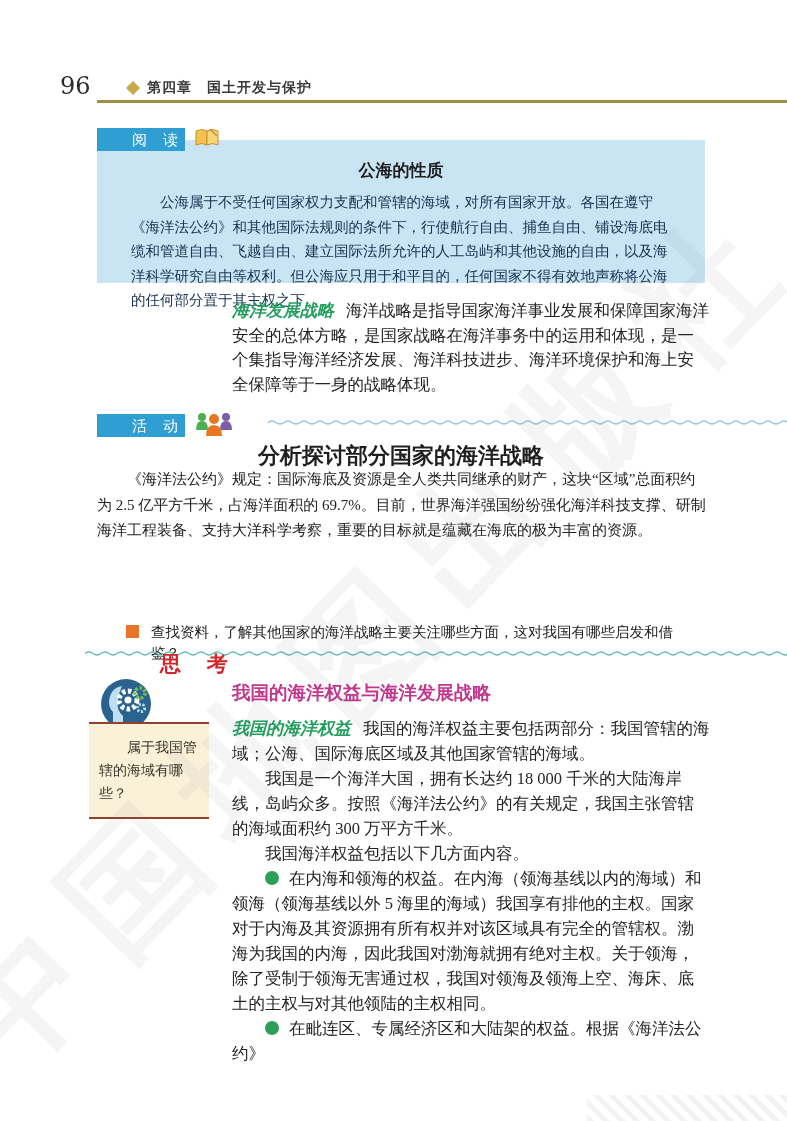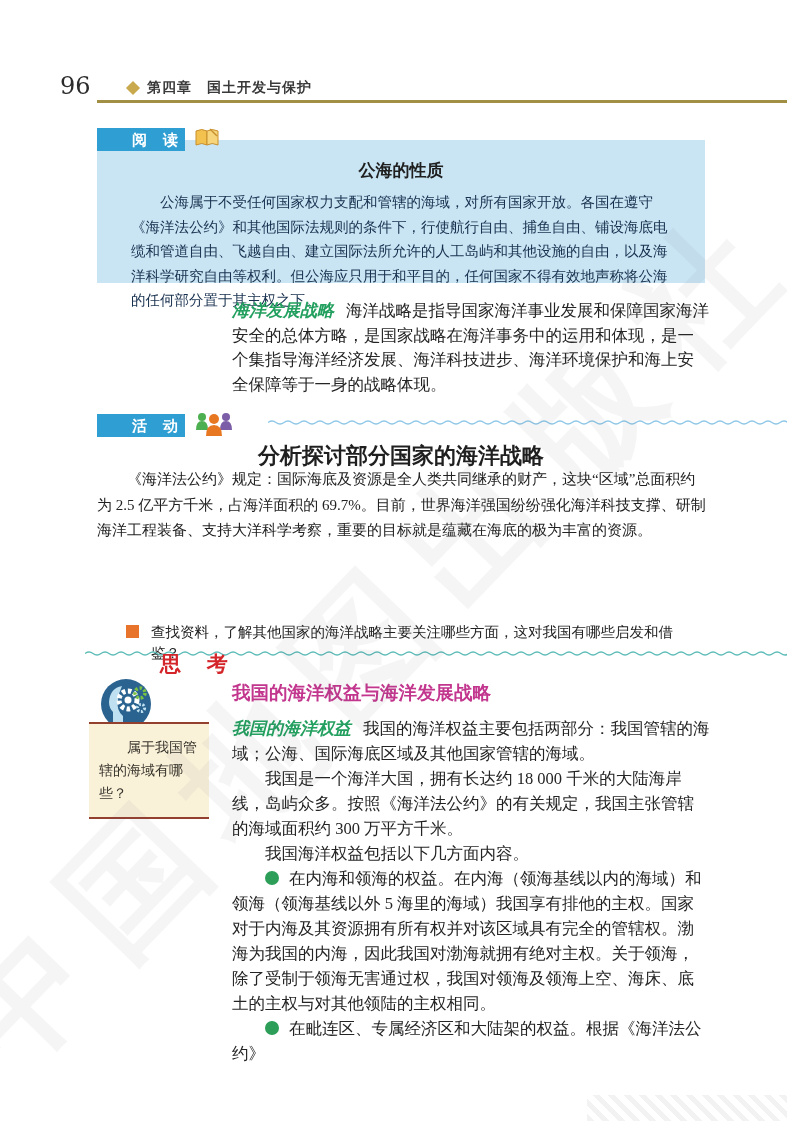--- a/index.html
+++ b/index.html
@@ -12,21 +12,21 @@
   
   .page-num { position:absolute; left:60px; top:72px; font-family:"DejaVu Serif", serif; font-size:24px; color:#2b2b2b; }
   .chapter-row { position:absolute; left:128px; top:79px; display:flex; align-items:center; gap:9px; }
   .diamond { width:10px; height:10px; background:#c9a94e; transform:rotate(45deg); }
   .chapter-title { font-family:"Liberation Sans", sans-serif; font-weight:bold; font-size:14px; color:#3a3a3a; letter-spacing:1px; }
   .gold-line { position:absolute; left:97px; right:0; top:100px; height:3px; background:#a18f46; }
 
   
   .reading-box { position:absolute; left:97px; top:140px; width:608px; height:143px; background:#c9e5f4; }
   .tab { position:absolute; width:88px; height:23px; background:#2f9fd3; color:#fff;
-         font-family:"Liberation Sans", sans-serif; font-weight:bold; font-size:15px;
+         font-family:"Liberation Sans", sans-serif; font-weight:normal; font-size:15px;
          text-align:center; line-height:23px; letter-spacing:6px; text-indent:6px;padding-left:28px; }
   .reading-tab { left:0; top:-12px; }
   .reading-book-icon { position:absolute; left:97px; top:-13px; }
   .reading-title { text-align:center; padding-top:19px; font-family:"Liberation Sans", sans-serif; font-weight:bold; font-size:17px; color:#1f1f1f; }
   .reading-body { margin:8px 26px 0 34px; font-size:14.5px; line-height:24.5px; color:#17304e; text-indent:2em; }
 
   
   .strategy { position:absolute; left:232px; top:299px; width:478px; font-size:16.5px; line-height:24.5px; color:#242424; }
   .lead-green { color:#23a05f; font-weight:bold; font-style:italic; font-size:17px; margin-right:12px; }
 

